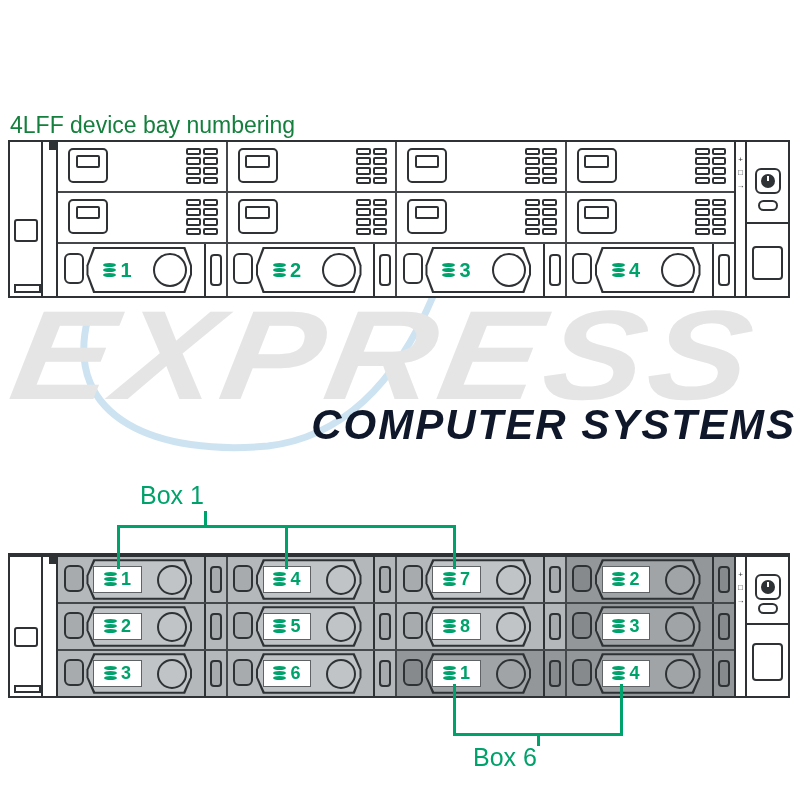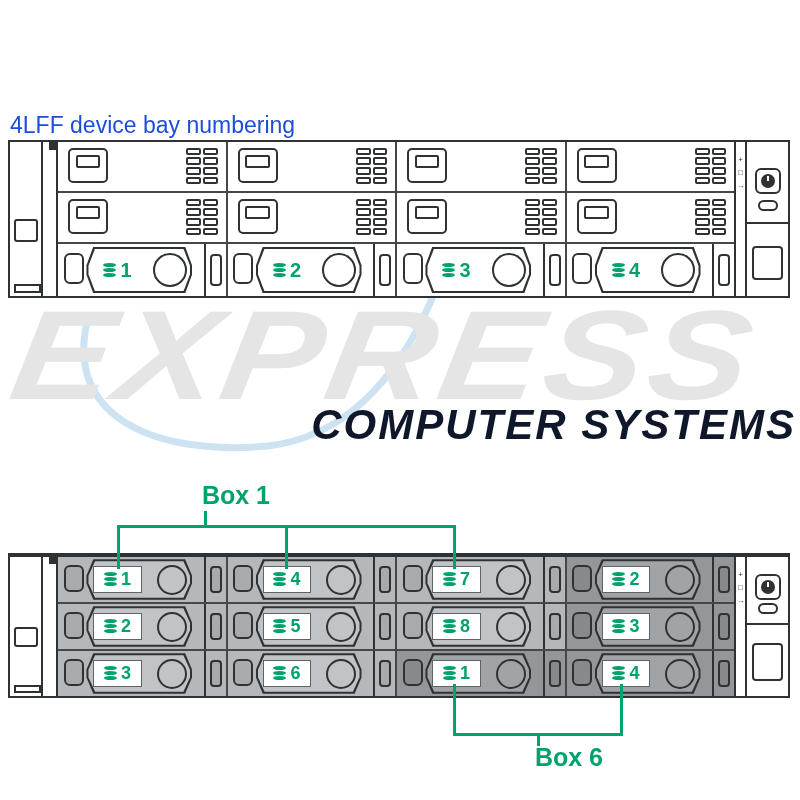--- a/index.html
+++ b/index.html
@@ -14,21 +14,21 @@
   
   #wm{position:absolute;inset:0;z-index:0}
   .wm-brand{position:absolute;left:14px;top:292px;font-size:127px;font-weight:bold;font-style:italic;
     letter-spacing:4px;line-height:1;color:#e5e5e5;white-space:nowrap;
     transform:scaleX(1.18) skewX(-8deg);transform-origin:left center}
   .wm-tagline{position:absolute;right:4px;top:404px;font-size:42px;font-weight:bold;font-style:italic;
     letter-spacing:2px;line-height:1;color:#0f172a;white-space:nowrap}
   .wm-swoosh{position:absolute;left:0;top:270px}
 
   
-  .h-title{position:absolute;left:10px;font-size:23px;color:#1d4ed8;z-index:1}
+  .h-title{position:absolute;left:10px;font-size:23px;color:#15803d;z-index:1}
   #t4{top:112px}
   #t12{top:447px}
 
   
   .chassis{position:absolute;left:8px;width:782px;background:#fff;border:2px solid var(--ln);display:flex;z-index:1}
   #chassis4{top:140px;height:158px}
   #chassis12{top:553px;height:145px;border-top-width:4px}
 
   .ear{width:48px;flex:none;position:relative;background:#fff;border-right:2px solid var(--ln)}
   .ear::before{content:"";position:absolute;top:0;bottom:0;left:68%;border-left:2px solid var(--ln)}
@@ -79,21 +79,21 @@
   .c4 .circle{width:34px;height:34px}
   .c12 .circle{width:30px;height:30px}
   .num{font-weight:bold;color:var(--green);line-height:1}
   .c4 .num{font-size:20px}
   .c12 .num{font-size:18px}
   .disk{display:inline-flex;flex-direction:column;gap:1px}
   .disk i{display:block;width:13px;height:4px;border-radius:50%;background:var(--green)}
 
   
   .bline{position:absolute;background:var(--green);z-index:2}
-  .boxlabel{position:absolute;width:130px;text-align:right;font-weight:bold;font-size:25px;color:var(--green);z-index:2;line-height:1}
+  .boxlabel{position:absolute;width:130px;text-align:left;font-weight:normal;font-size:25px;color:var(--green);z-index:2;line-height:1}
   #box1-label{left:140px;top:483px}
   #b1-stub{left:204px;top:511px;width:3px;height:15px}
   #b1-h{left:117px;top:525px;width:339px;height:3px}
   #b1-v1{left:117px;top:525px;width:3px;height:44px}
   #b1-v2{left:285px;top:525px;width:3px;height:44px}
   #b1-v3{left:453px;top:525px;width:3px;height:44px}
   #box2-label{left:473px;top:745px}
   #b2-v1{left:453px;top:684px;width:3px;height:51px}
   #b2-v2{left:620px;top:684px;width:3px;height:51px}
   #b2-h{left:453px;top:733px;width:170px;height:3px}

